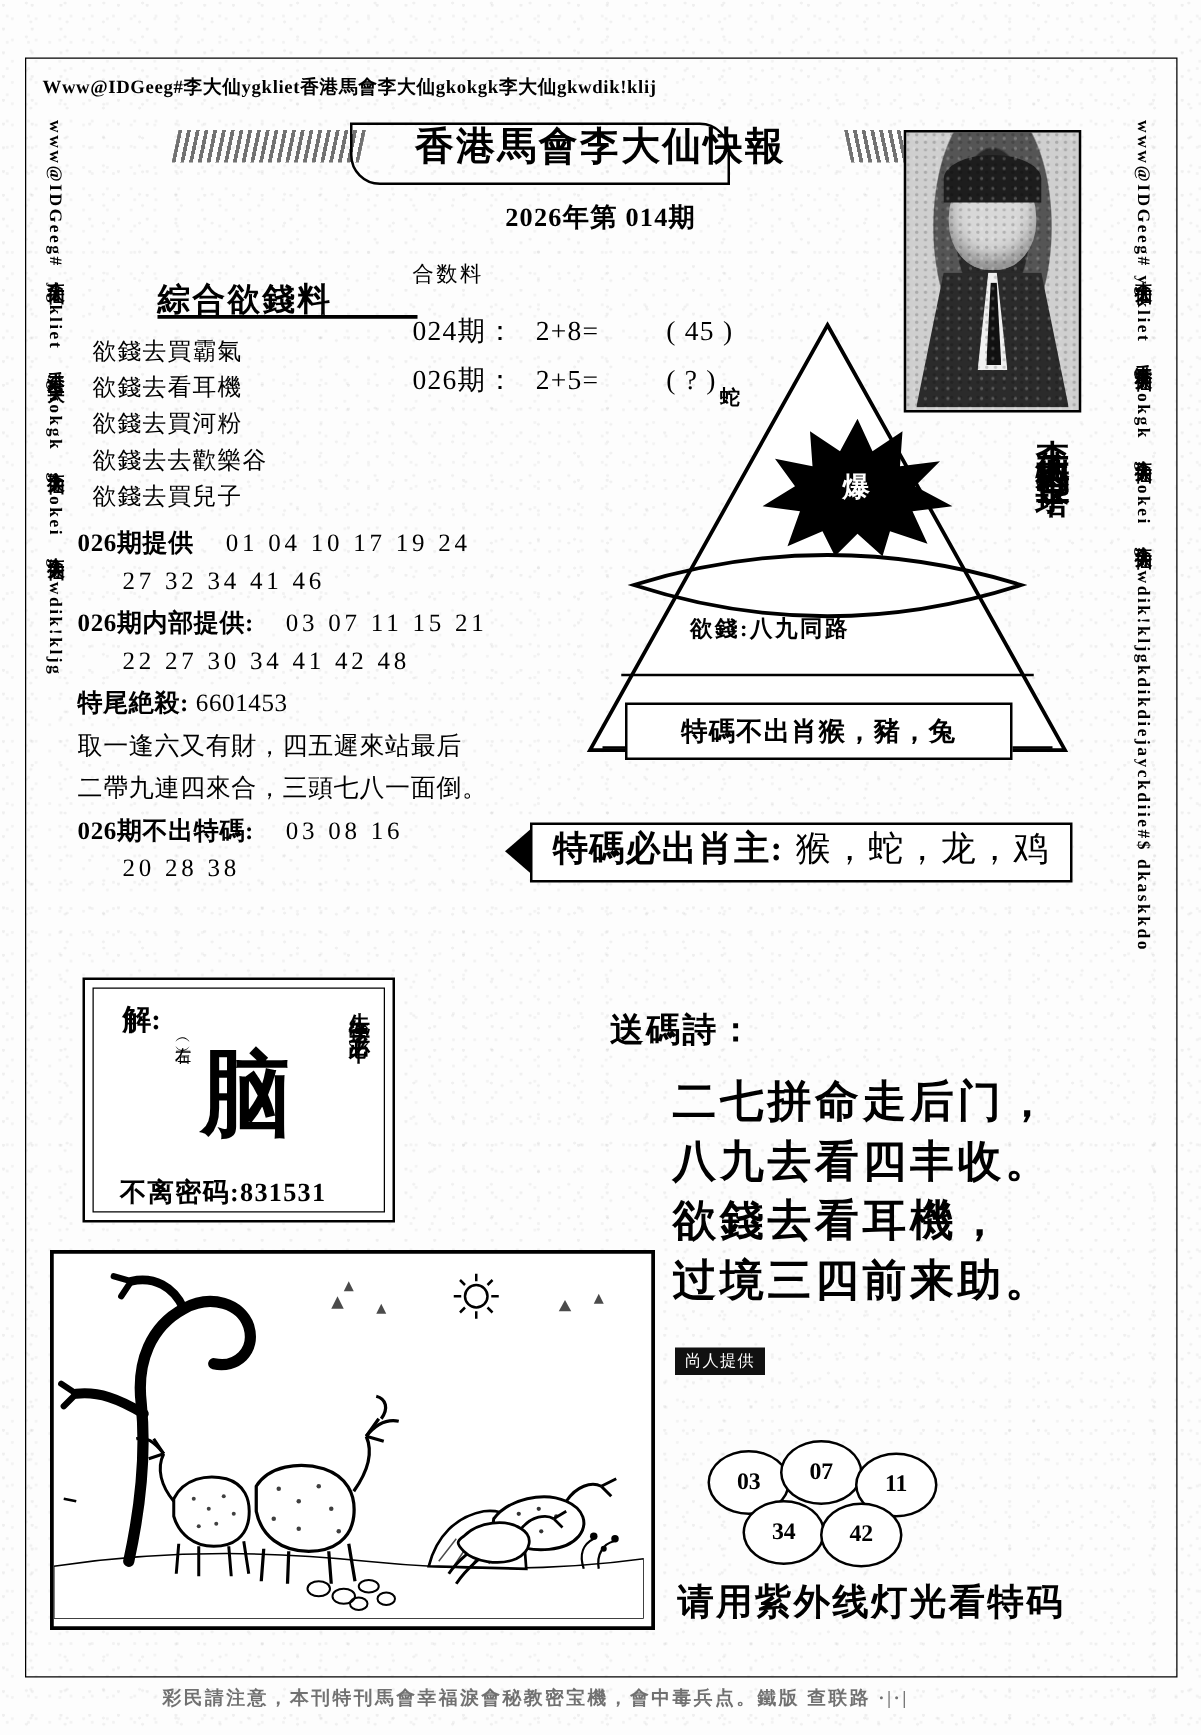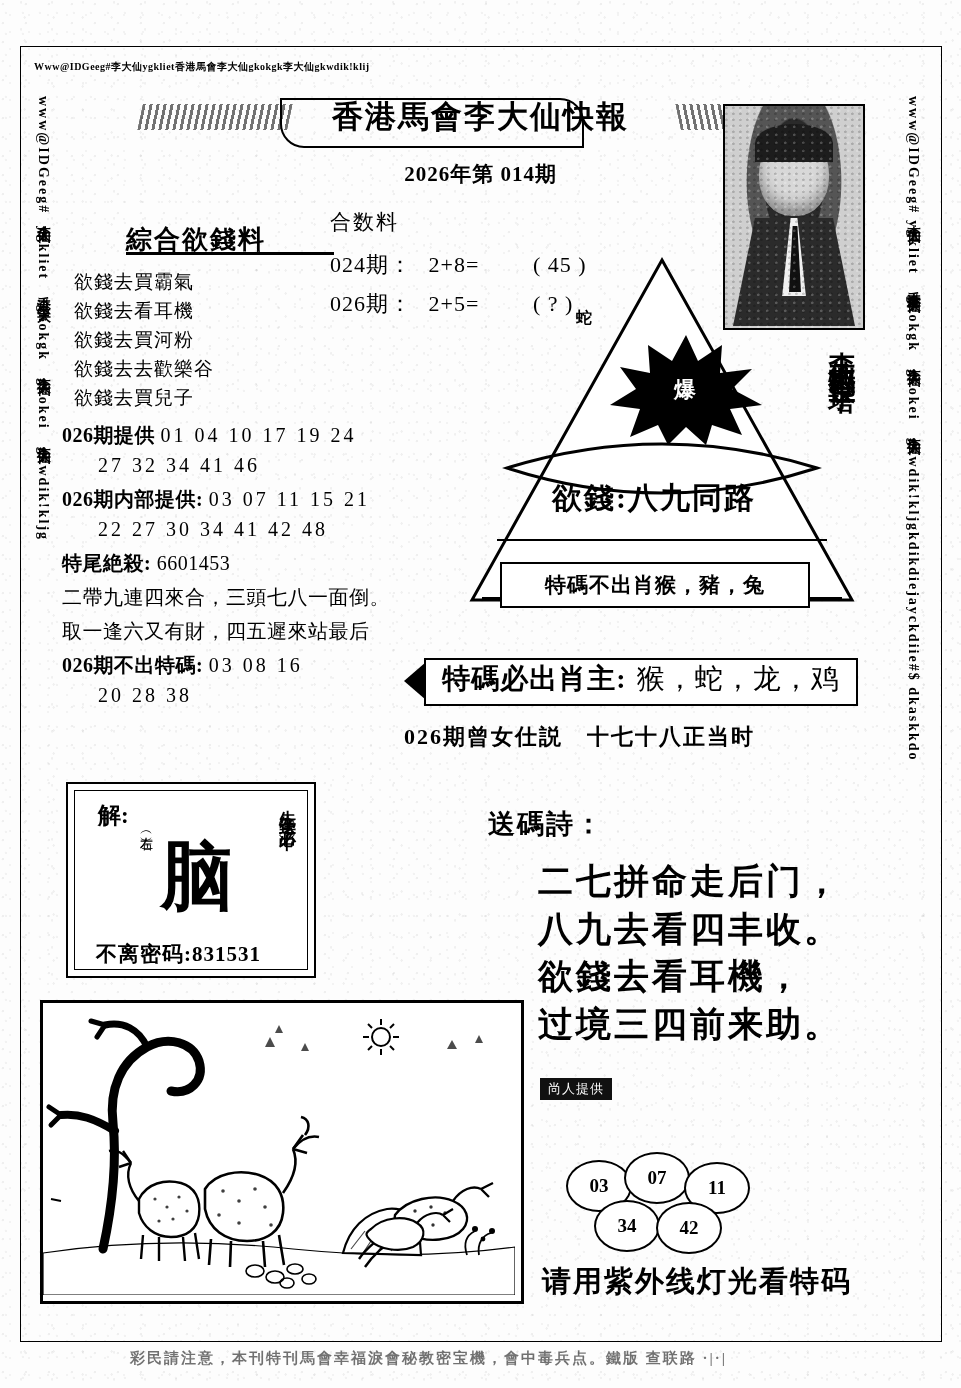--- a/index.html
+++ b/index.html
@@ -14,21 +14,21 @@
        radial-gradient(circle at 68% 9%, rgba(0,0,0,.05) 0 1px, transparent 1.4px),
        radial-gradient(circle at 34% 61%, rgba(0,0,0,.045) 0 1px, transparent 1.4px),
        radial-gradient(circle at 85% 76%, rgba(0,0,0,.05) 0 1px, transparent 1.4px),
        radial-gradient(circle at 52% 88%, rgba(0,0,0,.04) 0 1px, transparent 1.4px);
      background-size:23px 19px, 31px 27px, 17px 21px, 29px 23px, 19px 17px;
      pointer-events:none;}
   .border-frame{position:absolute;left:20px;top:46px;width:920px;height:1294px;
       border:1px solid #000;}
   
   .urlstrip{position:absolute;left:34px;width:896px;font-family:"Liberation Serif",serif;
-      font-weight:bold;font-size:10px;letter-spacing:.5px;white-space:nowrap;}
+      font-weight:bold;font-size:15px;letter-spacing:.5px;white-space:nowrap;}
   .urlstrip.top{top:60px;}
   .urlstrip.bot{top:1318px;opacity:.82;}
   .footnote{position:absolute;left:130px;top:1349px;width:760px;font-size:15px;
       font-weight:bold;letter-spacing:2px;opacity:.55;white-space:nowrap;}
   
   .vert{position:absolute;writing-mode:vertical-rl;text-orientation:mixed;
         font-size:14px;font-weight:bold;letter-spacing:2px;line-height:1.1;}
   .vleft{left:36px;top:96px;height:1180px;}
   .vright{left:906px;top:96px;height:1200px;}
   
@@ -48,24 +48,24 @@
   
   .zhonghe{position:absolute;left:126px;top:222px;font-size:26px;font-weight:bold;
       letter-spacing:2px;}
   .zh-underline{position:absolute;left:126px;top:252px;width:208px;height:3px;background:#000;}
   .wishlist{position:absolute;left:74px;top:268px;font-size:19px;line-height:1.52;
       letter-spacing:1px;}
   .lblock{position:absolute;left:62px;top:420px;width:420px;font-size:20px;
       line-height:1.5;letter-spacing:.5px;}
   .lblock .row{margin-bottom:4px;}
   .lblock b{font-weight:bold;}
-  .nums{letter-spacing:3px;}
+  .nums{letter-spacing:3px;margin-left:20px;}
   .indent{display:block;padding-left:36px;letter-spacing:3px;}
   
-  .hsl-title{position:absolute;left:330px;top:208px;font-size:21px;letter-spacing:2px;}
+  .hsl-title{position:absolute;left:330px;top:208px;font-size:17px;letter-spacing:2px;}
   .hsl{position:absolute;left:330px;top:246px;font-size:22px;line-height:1.75;
       letter-spacing:1px;}
   .hsl .k{display:inline-block;width:92px;}
   .hsl .eq{display:inline-block;width:98px;}
   
   .photo{position:absolute;left:723px;top:104px;width:138px;height:222px;
       border:2px solid #000;overflow:hidden;
       background:
         radial-gradient(ellipse at 50% 34%, #2a2a2a 0 30%, #555 31% 48%, #cfcfcf 49% 100%),
         #e8e8e8;}
@@ -85,21 +85,21 @@
                        radial-gradient(circle at 70% 60%, rgba(255,255,255,.22) 0 1px, transparent 1.6px);
       background-size:7px 6px,9px 8px;}
   
   .pyramid{position:absolute;left:452px;top:250px;width:420px;height:380px;}
   .pyramid svg{position:absolute;left:0;top:0;}
   .star{position:absolute;left:158px;top:85px;width:152px;height:110px;}
   .star-label{position:absolute;left:0;top:0;width:152px;height:110px;
       display:flex;align-items:center;justify-content:center;
       font-size:22px;font-weight:bold;color:#fff;letter-spacing:2px;}
   .star-side{position:absolute;left:124px;top:58px;font-size:16px;font-weight:bold;}
-  .qianlabel{position:absolute;left:552px;top:478px;font-size:30px;font-weight:bold;
+  .qianlabel{position:absolute;left:552px;top:491px;font-size:18px;font-weight:bold;
       letter-spacing:2px;}
   .tm-box1{position:absolute;left:500px;top:562px;width:306px;height:42px;
       border:2px solid #000;background:#fff;display:flex;align-items:center;
       justify-content:center;font-size:21px;font-weight:bold;letter-spacing:1px;}
   .tm-box2{position:absolute;left:424px;top:658px;width:430px;height:44px;
       border:2px solid #000;background:#fff;display:flex;align-items:flex-start;
       justify-content:center;font-size:28px;font-weight:normal;letter-spacing:1px;}
   .tm-arrow{position:absolute;left:404px;top:662px;width:0;height:0;
       border-top:19px solid transparent;border-bottom:19px solid transparent;
       border-right:22px solid #000;}
@@ -192,22 +192,22 @@
     </div>
     <div class="row">
       <b>026期内部提供:</b>
       <span class="nums">03 07 11 15 21</span>
       <span class="indent">22 27 30 34 41 42 48</span>
     </div>
     <div class="row">
       <b>特尾絶殺:</b>
       <span>6601453</span>
     </div>
+    <div class="row">取一逢六又有財，四五遲來站最后</div>
     <div class="row">二帶九連四來合，三頭七八一面倒。</div>
-    <div class="row">取一逢六又有財，四五遲來站最后</div>
     <div class="row">
       <b>026期不出特碼:</b>
       <span class="nums">03 08 16</span>
       <span class="indent">20 28 38</span>
     </div>
   </div>
 
   <div class="hsl-title">合数料</div>
   <div class="hsl">
     <div>
@@ -243,21 +243,20 @@
 
   <div class="qianlabel">欲錢:八九同路</div>
 
   <div class="tm-box1">特碼不出肖猴，豬，兔</div>
   <div class="tm-arrow"></div>
   <div class="tm-box2">
     <b>特碼必出肖主:</b>
     <span style="margin-left:10px">猴，蛇，龙，鸡</span>
   </div>
   <div class="vertical-tower">李大仙特码金字塔</div>
-  <div class="zengnv">026期曾女仕説　十七十八正当时</div>
 
   <div class="brain">
     <div class="brain-inner"></div>
   </div>
   <div class="brain-jie">解:</div>
   <div class="brain-sub">（左右）</div>
   <div class="brain-big">脑</div>
   <div class="brain-vert">先生送字（必中）</div>
   <div class="brain-code">
     <span>不离密码:</span><span>831531</span>

